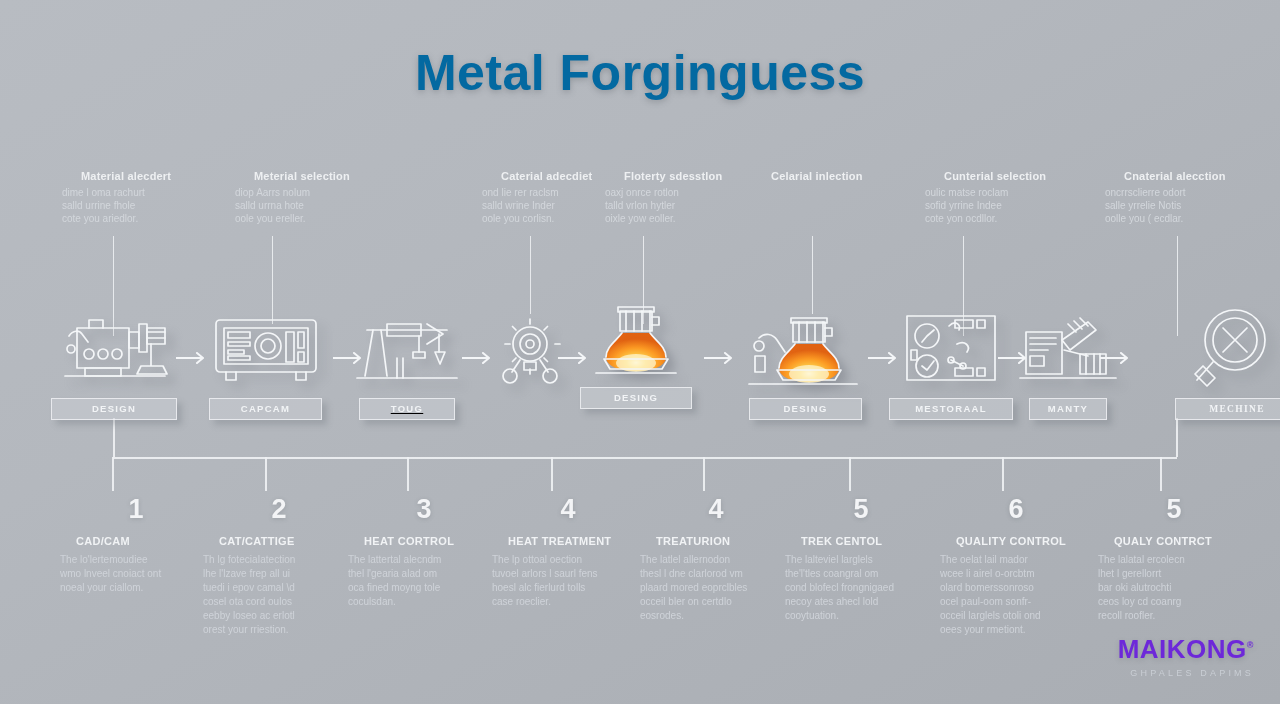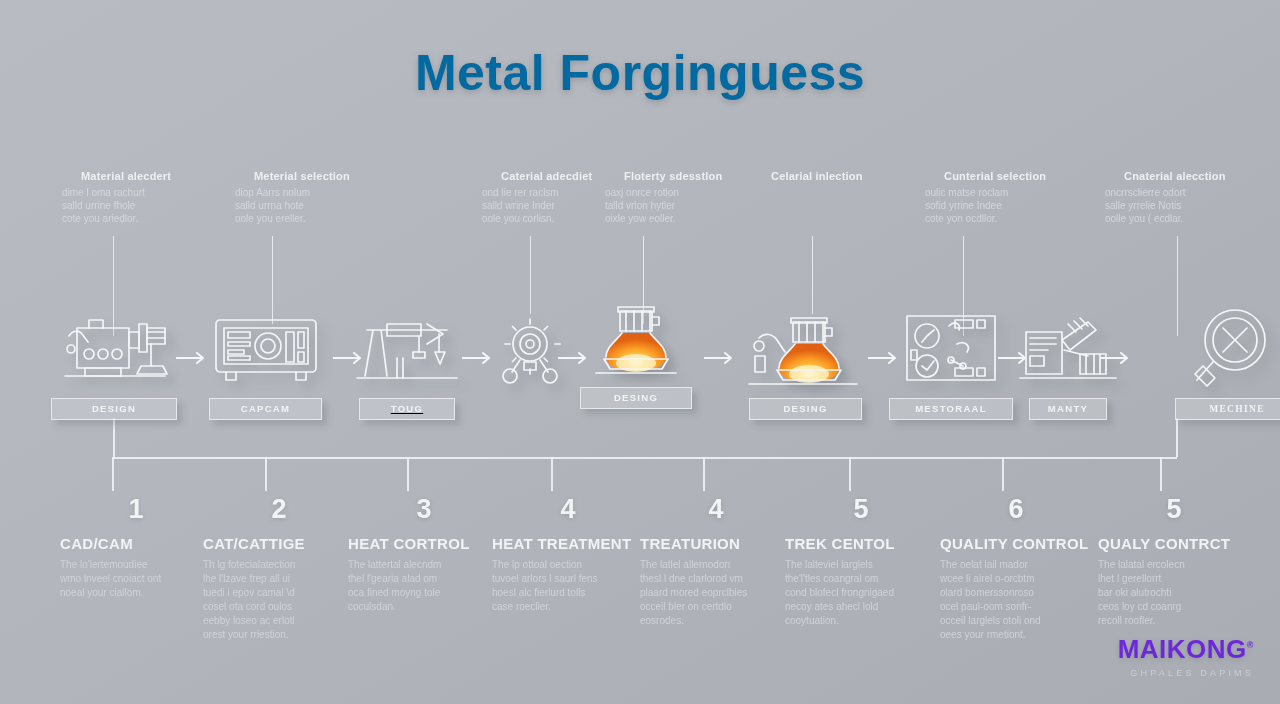--- a/index.html
+++ b/index.html
@@ -48,22 +48,22 @@
 
   
   .hline{position:absolute;height:1.6px;background:#f0f2f4;opacity:.9;}
   .vline{position:absolute;width:1.6px;background:#f0f2f4;opacity:.9;}
 
   
   .stepcard{position:absolute;width:152px;}
   .stepnum{font-size:27px;font-weight:bold;color:#f3f4f6;line-height:1;
            text-align:center;margin-bottom:12px;
            text-shadow:0 1px 4px rgba(100,105,112,.3);}
-  .stephd{font-size:15px;font-weight:bold;color:#f1f3f5;letter-spacing:.3px;
-          margin-bottom:6px;white-space:nowrap;filter:blur(.25px);}
+  .stephd{font-size:11px;font-weight:bold;color:#f1f3f5;letter-spacing:.3px;
+          margin-bottom:6px;white-space:nowrap;filter:blur(.25px);margin-left:16px;}
   .stepbd{font-size:10px;line-height:14px;color:#cfd3d9;filter:blur(.55px);}
 
   
   #brand{position:absolute;right:26px;bottom:26px;text-align:right;}
   #brandname{font-size:26px;font-weight:bold;color:#6d28d9;letter-spacing:.5px;
              position:relative;display:inline-block;
              text-shadow:0 2px 5px rgba(100,105,112,.3);}
   #brandreg{font-size:9px;vertical-align:super;font-weight:bold;}
   #brandtag{font-size:9px;letter-spacing:3.2px;color:#c9ced4;margin-top:3px;
             filter:blur(.6px);text-align:right;}

